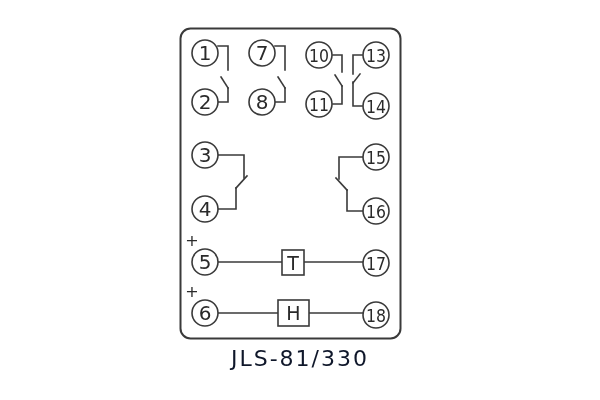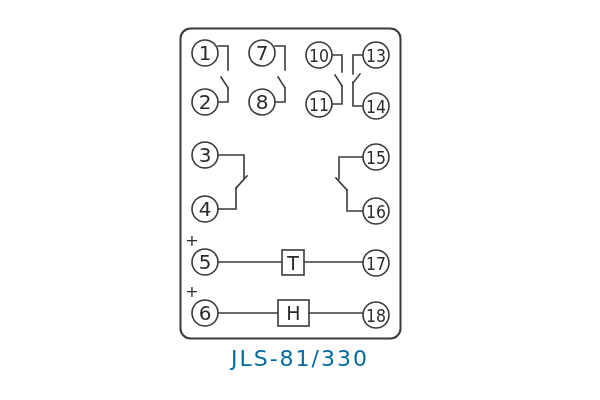--- a/index.html
+++ b/index.html
@@ -1,21 +1,21 @@
 <!DOCTYPE html>
 <html><head>
   <meta charset="utf-8">
   <style>
     html, body { margin: 0; padding: 0; background: #ffffff; }
     body { width: 600px; height: 400px; position: relative; overflow: hidden; font-family: "DejaVu Sans", sans-serif; }
     #diagram { position: absolute; left: 0; top: 0; }
     .caption {
       position: absolute; left: 0; width: 600px; top: 346px;
       text-align: center; font-family: "DejaVu Sans", sans-serif;
-      font-size: 22px; letter-spacing: 2px; color: #0369a1;
+      font-size: 22px; letter-spacing: 2px; color: #0f172a;
     }
   </style>
 </head>
 <body>
 
 <svg id="diagram" width="600" height="400" viewBox="0 0 600 400" xmlns="http://www.w3.org/2000/svg">
 
   <rect x="180.5" y="28.5" width="220" height="310" rx="10" ry="10" fill="none" stroke="#3a3a3a" stroke-width="2"></rect>
 
   <g fill="none" stroke="#3a3a3a" stroke-width="1.6" stroke-linecap="square">

